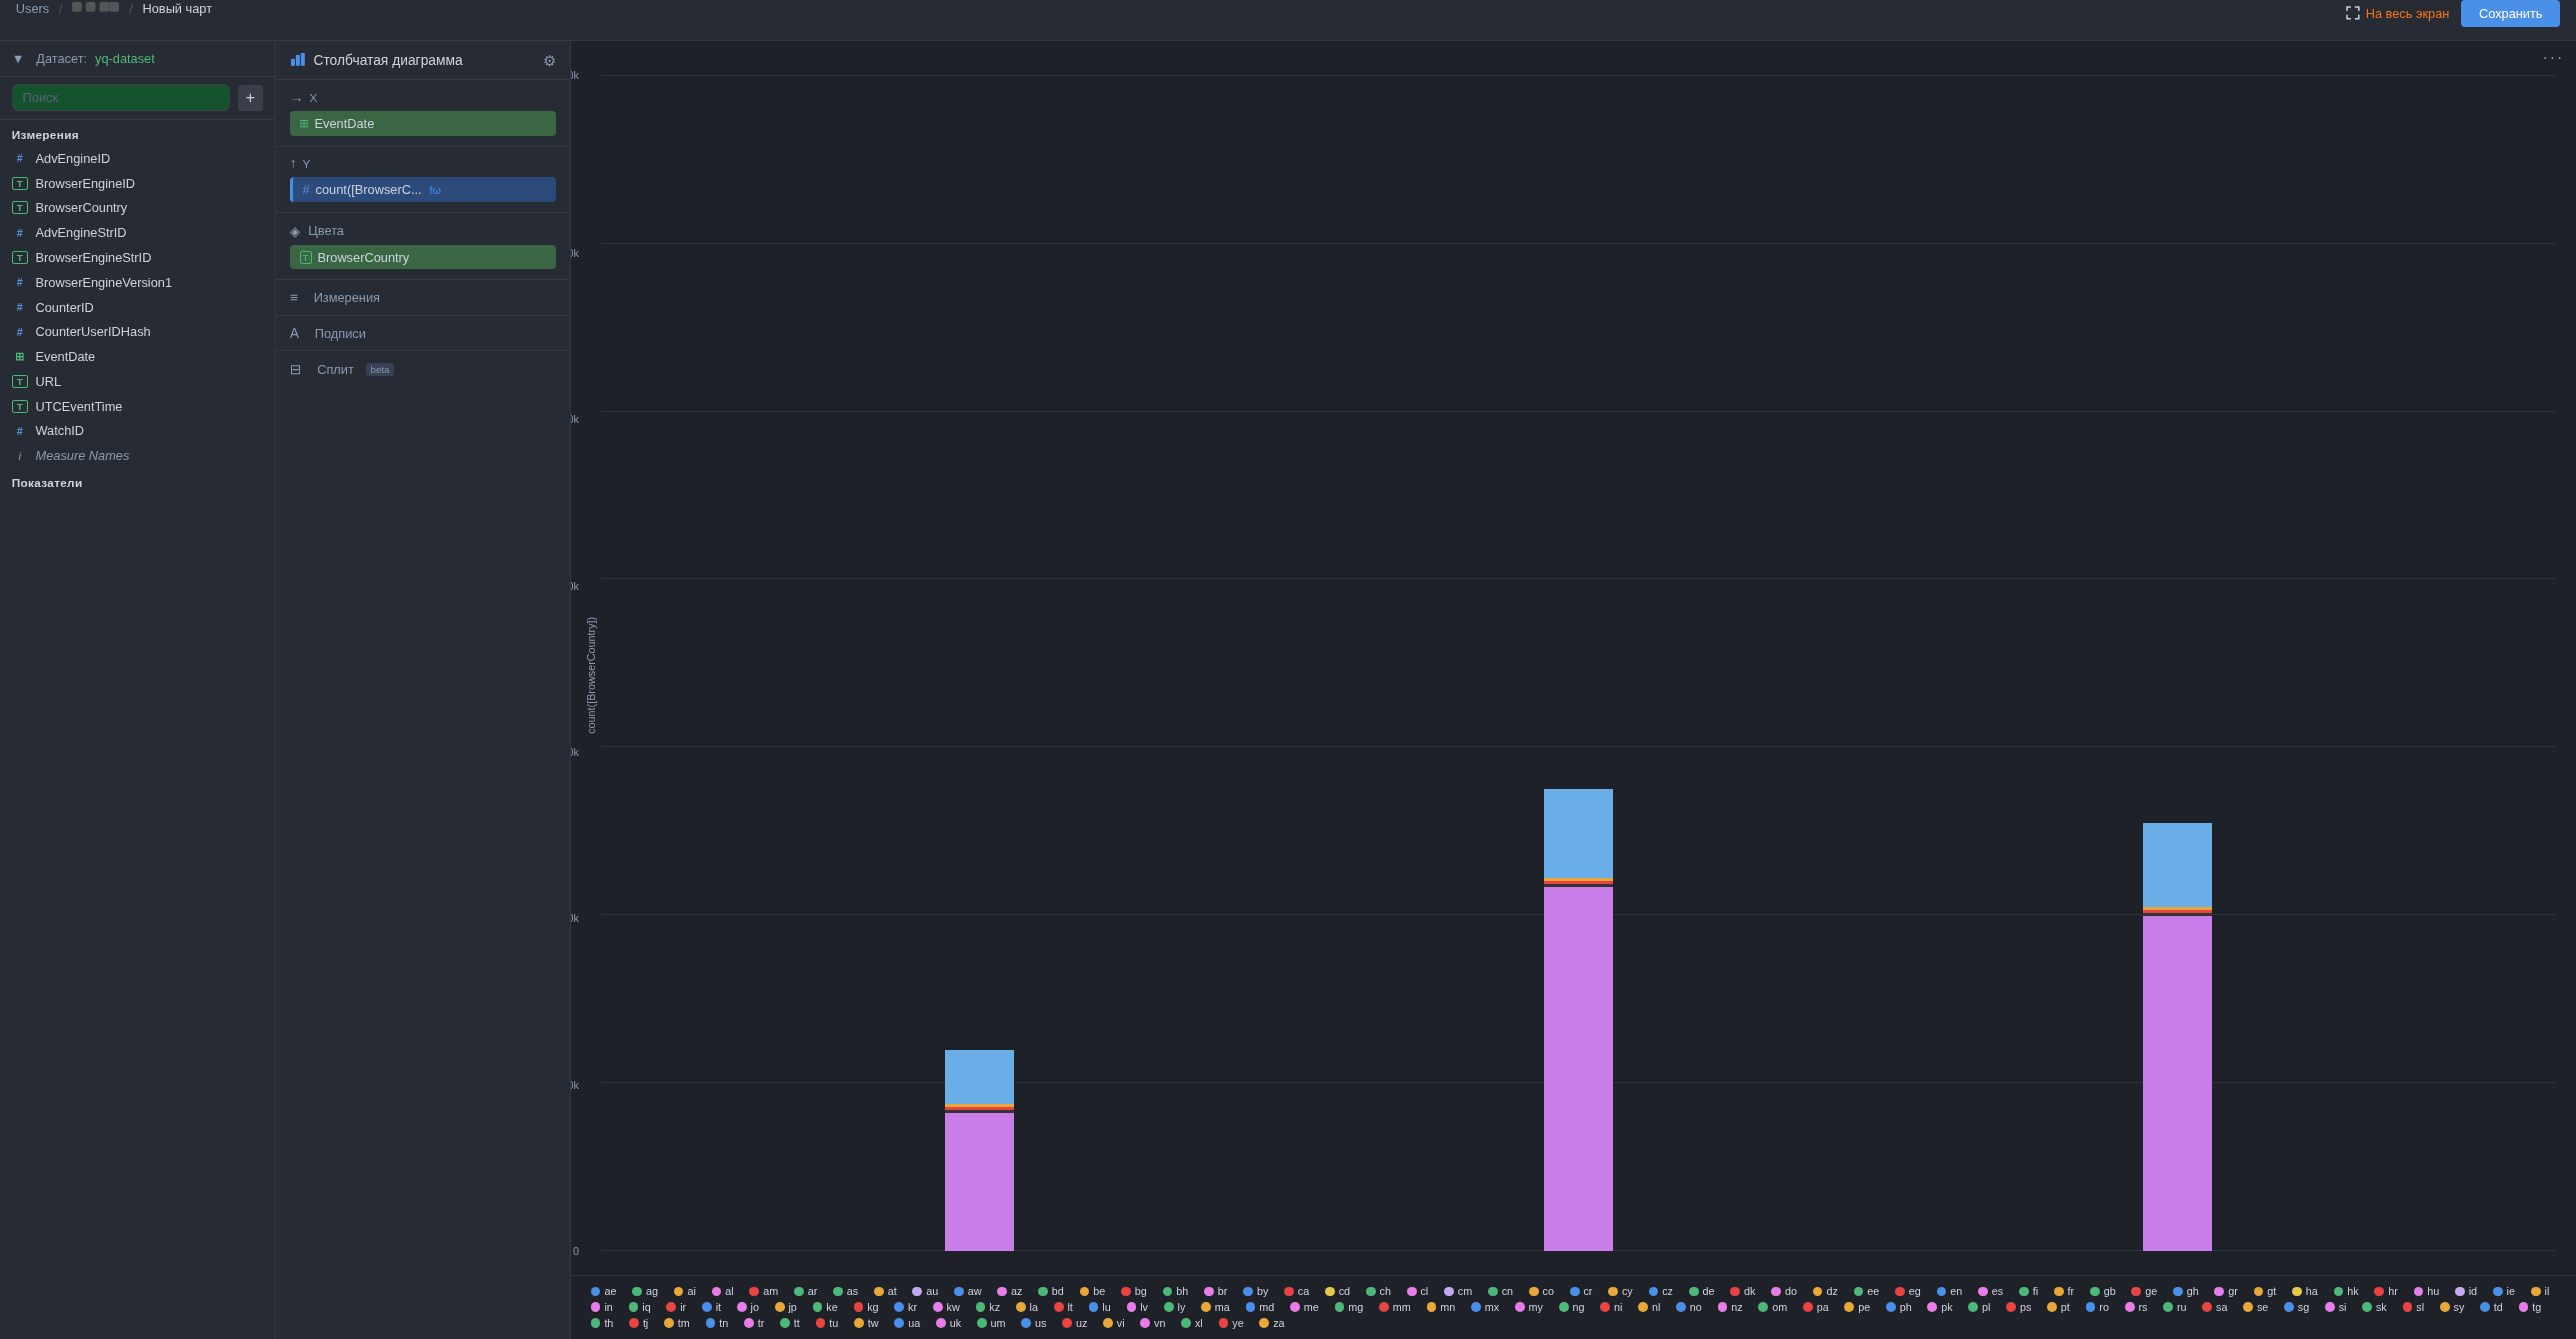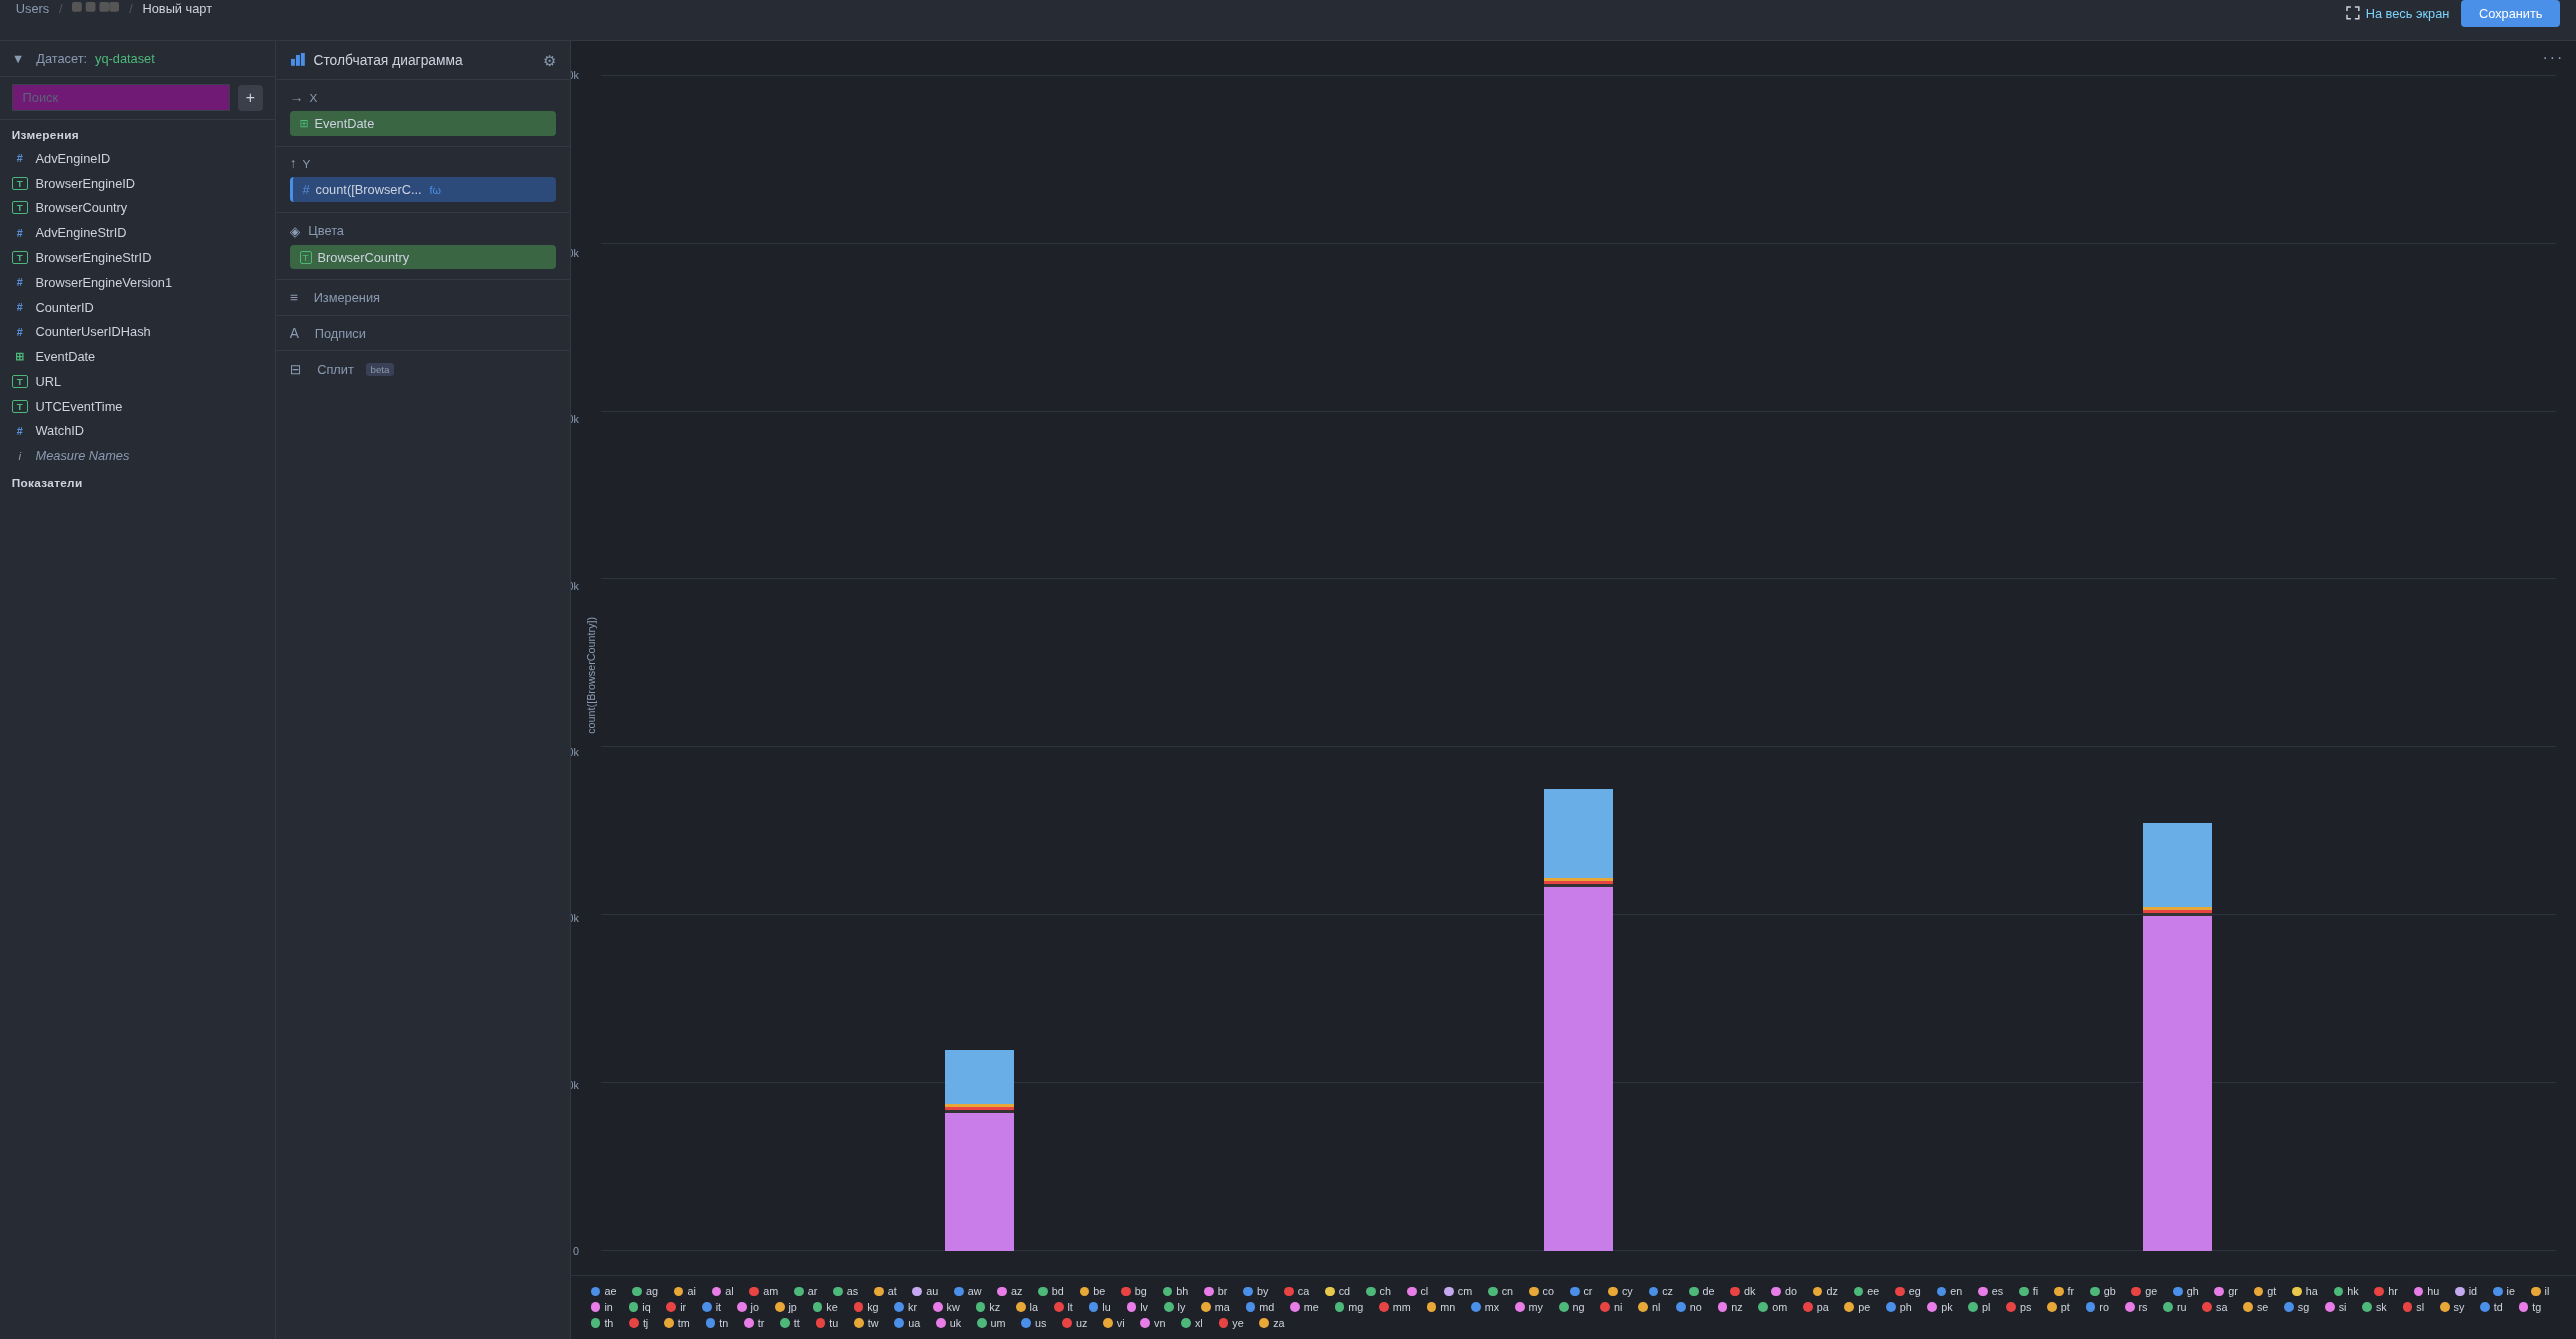--- a/index.html
+++ b/index.html
@@ -33,21 +33,21 @@
     .topbar-left .breadcrumb-sep { color: #555; margin: 0 3.9px; }
     .topbar-left .breadcrumb-current { color: #cdd3de; }
     .topbar-right {
       display: flex;
       align-items: center;
       gap: 11.8px;
     }
     .btn-fullscreen {
       background: transparent;
       border: none;
-      color: #7dd3fc;
+      color: #f97316;
       cursor: pointer;
       display: flex;
       align-items: center;
       gap: 5.9px;
       font-size: 12.8px;
     }
     .btn-save {
       background: #4a8fe8;
       border: none;
       color: #fff;
@@ -97,23 +97,23 @@
     }
     .search-row {
       display: flex;
       align-items: center;
       gap: 7.9px;
       padding: 7.9px 11.8px;
       border-bottom: 1px solid #333842;
     }
     .search-input {
       flex: 1;
-      background: #701a75;
+      background: #14532d;
       border: 1px solid #3a3f4a;
-      border-radius: 0;
+      border-radius: 6px;
       padding: 4.9px 9.8px;
       color: #cdd3de;
       font-size: 12.8px;
       outline: none;
     }
     .search-input::placeholder { color: #5a6478; }
     .add-btn {
       background: #3a3f4a;
       border: none;
       color: #cdd3de;

